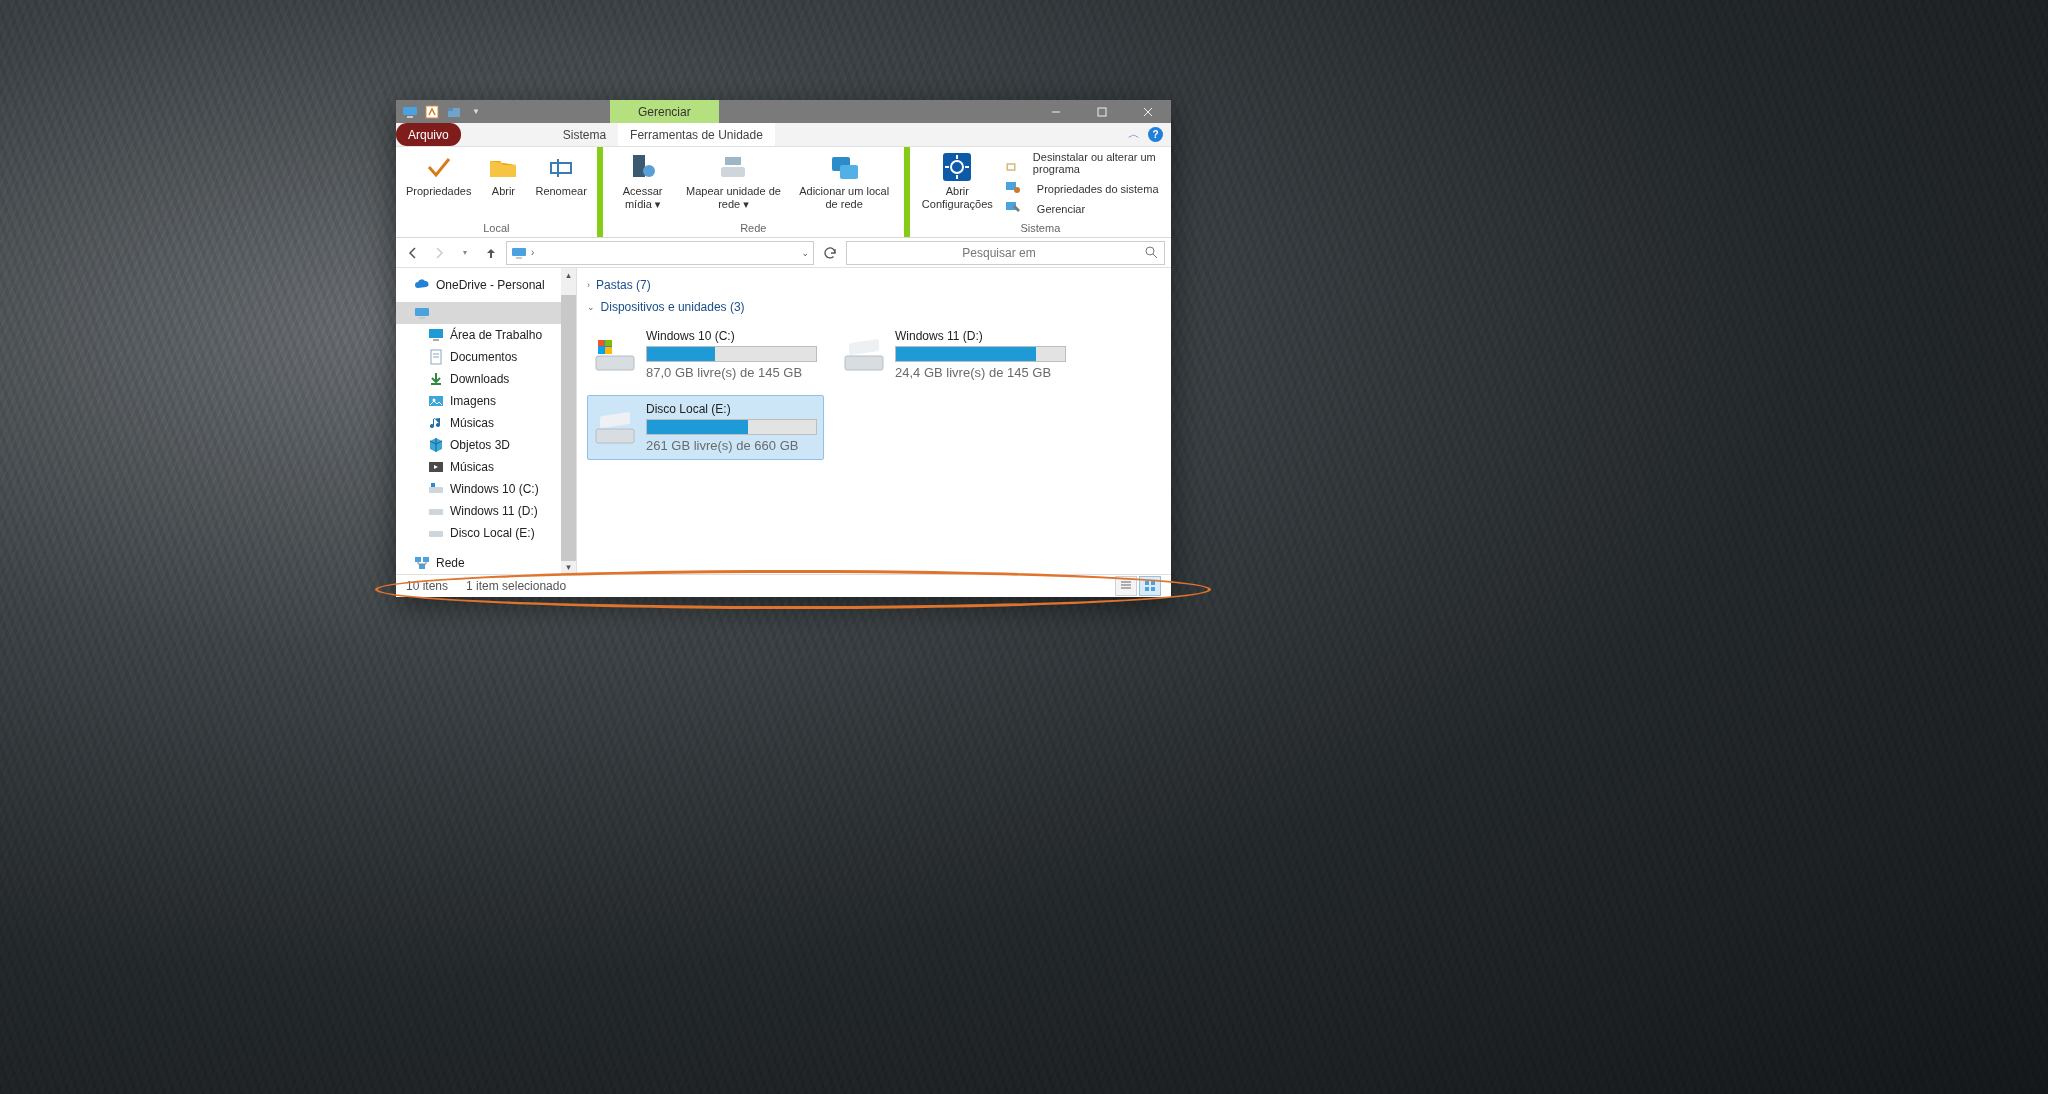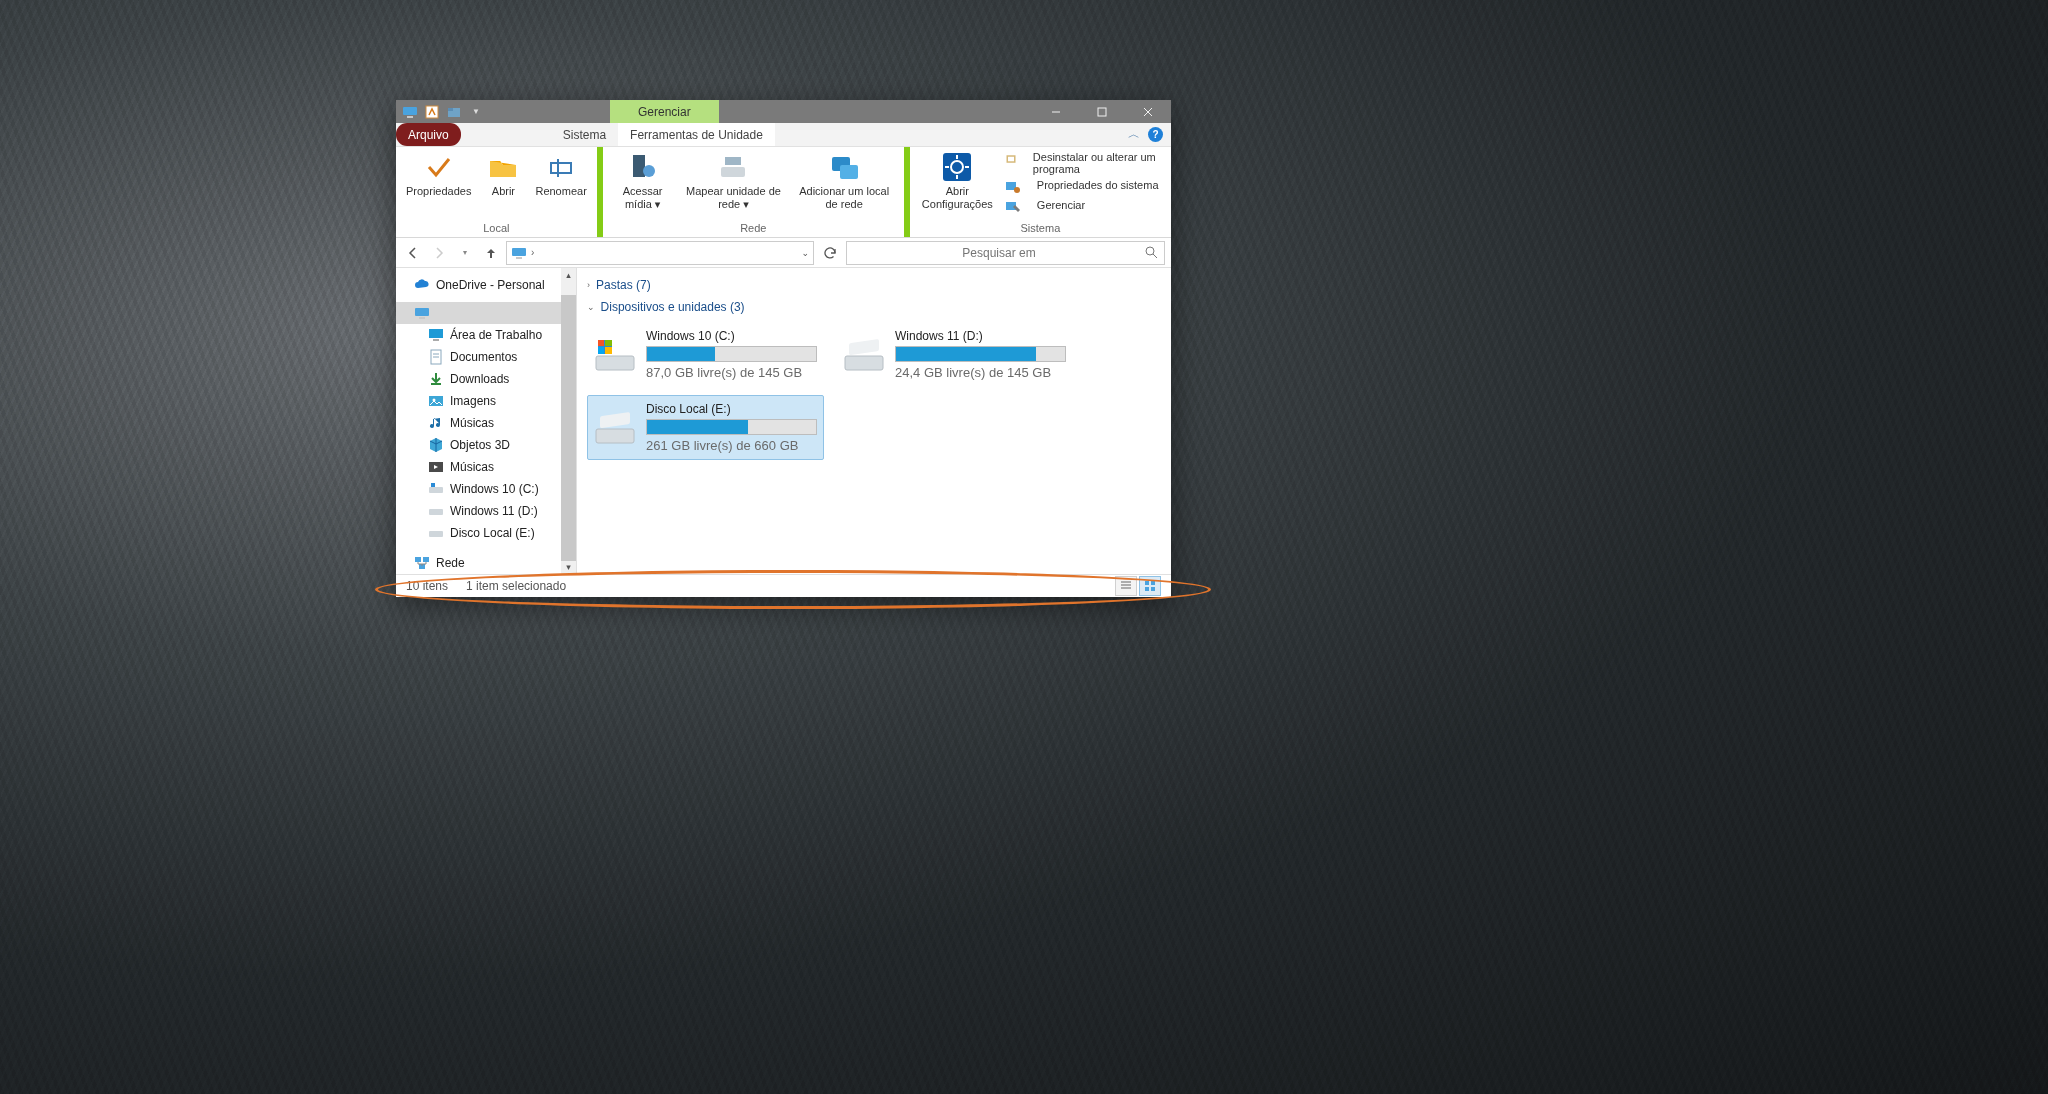--- a/index.html
+++ b/index.html
@@ -40,21 +40,21 @@
 .ribbon-help{display:flex;align-items:center;gap:8px;padding-right:8px;color:#555;}
 .help-badge{width:15px;height:15px;border-radius:50%;background:#1e80d8;color:#fff;display:flex;align-items:center;justify-content:center;font-size:10px;font-weight:bold;}
 
 .ribbon{height:90px;background:#fff;border-bottom:1px solid #d8d8d8;display:flex;}
 .group{border-right:6px solid #84cc16;display:flex;flex-direction:column;padding:2px 4px 0;}
 .group-items{flex:1;display:flex;align-items:flex-start;}
 .group-label{font-size:11px;color:#666;text-align:center;padding:2px 0 3px;}
 .rbtn{display:flex;flex-direction:column;align-items:center;justify-content:flex-start;padding:2px 6px;gap:2px;min-width:40px;text-align:center;font-size:11px;color:#333;line-height:1.15;}
 .rbtn .ricon{width:32px;height:32px;display:flex;align-items:center;justify-content:center;}
 .syslist{display:flex;flex-direction:column;justify-content:flex-start;padding:2px 4px;gap:4px;font-size:11px;color:#333;}
-.sysrow{display:flex;align-items:flex-start;gap:16px;}
+.sysrow{display:flex;align-items:flex-end;gap:16px;}
 .sysrow .sicon{width:16px;height:16px;display:flex;align-items:center;justify-content:center;}
 
 .navrow{height:29px;border-bottom:1px solid #e0e0e0;display:flex;align-items:center;gap:4px;padding:0 6px;background:#fff;}
 .navbtn{width:22px;height:22px;display:flex;align-items:center;justify-content:center;color:#555;border-radius:2px;}
 .navbtn.disabled{color:#bbb;}
 .addr{flex:1;height:22px;border:1px solid #ccc;display:flex;align-items:center;padding:0 4px;gap:4px;background:#fff;}
 .addr .chev{color:#666;font-size:10px;}
 .addr .pcicon{width:16px;height:16px;}
 .addr .dd{margin-left:auto;color:#555;}
 .refresh{width:24px;height:22px;display:flex;align-items:center;justify-content:center;color:#555;}

